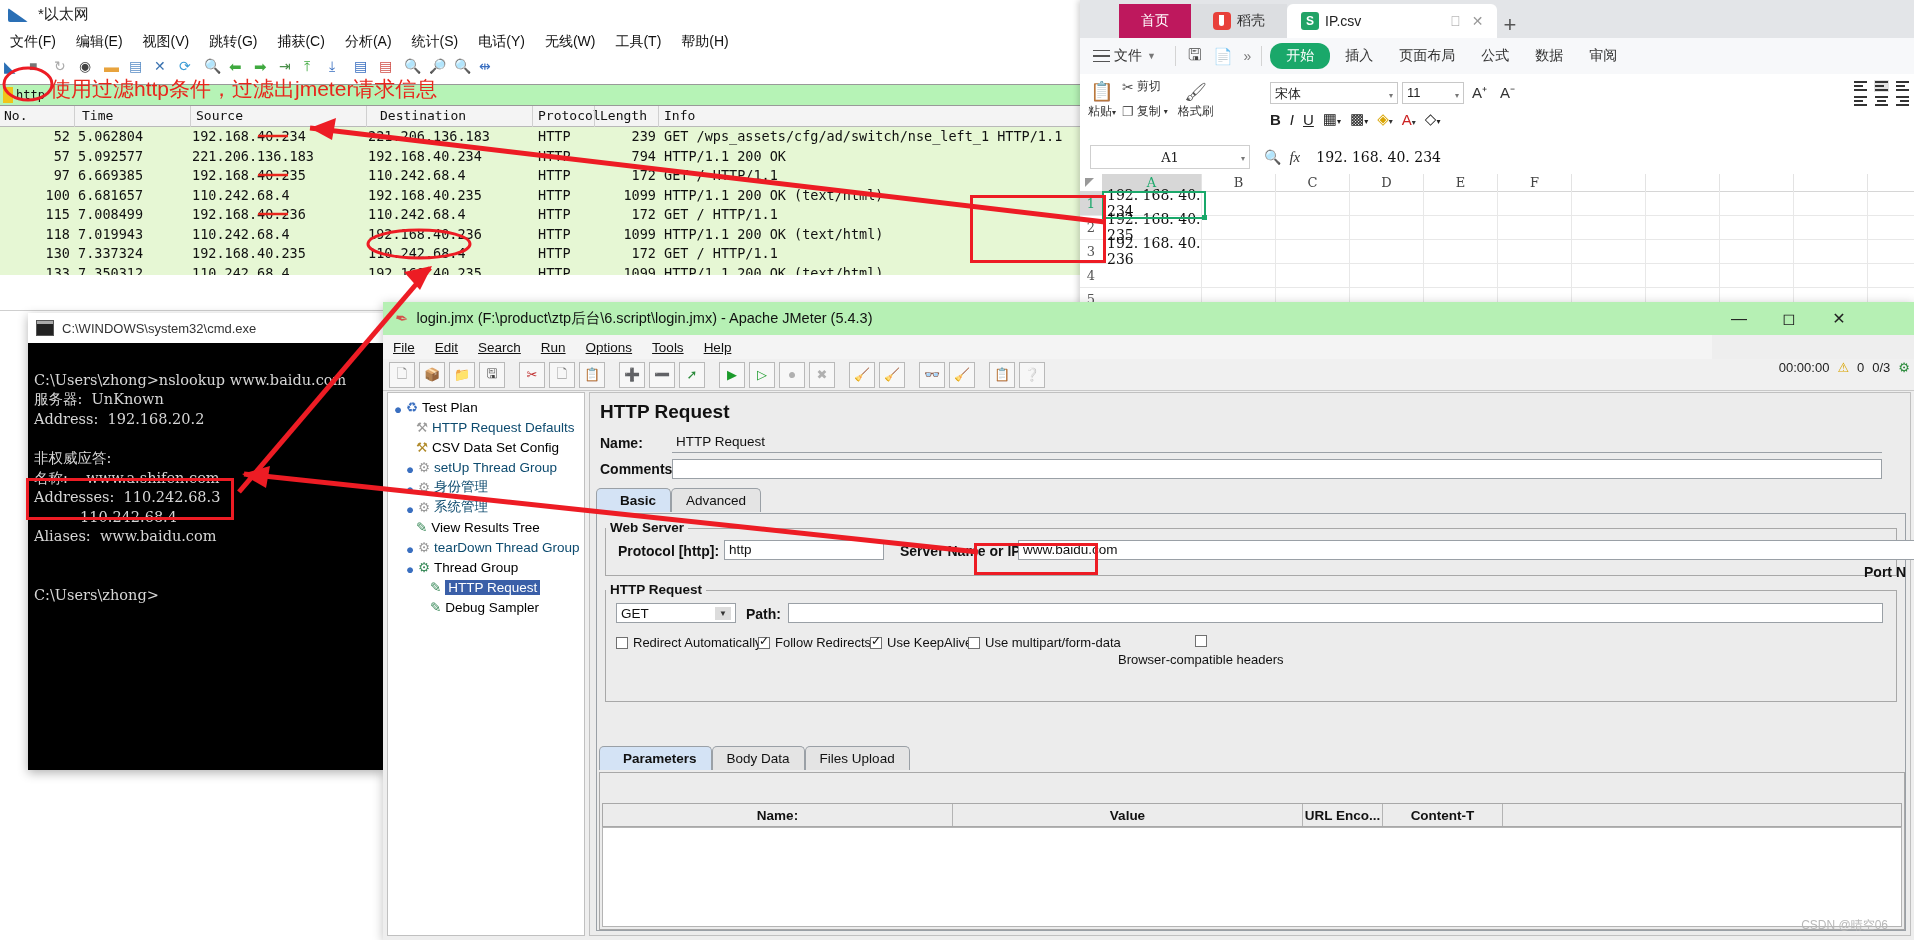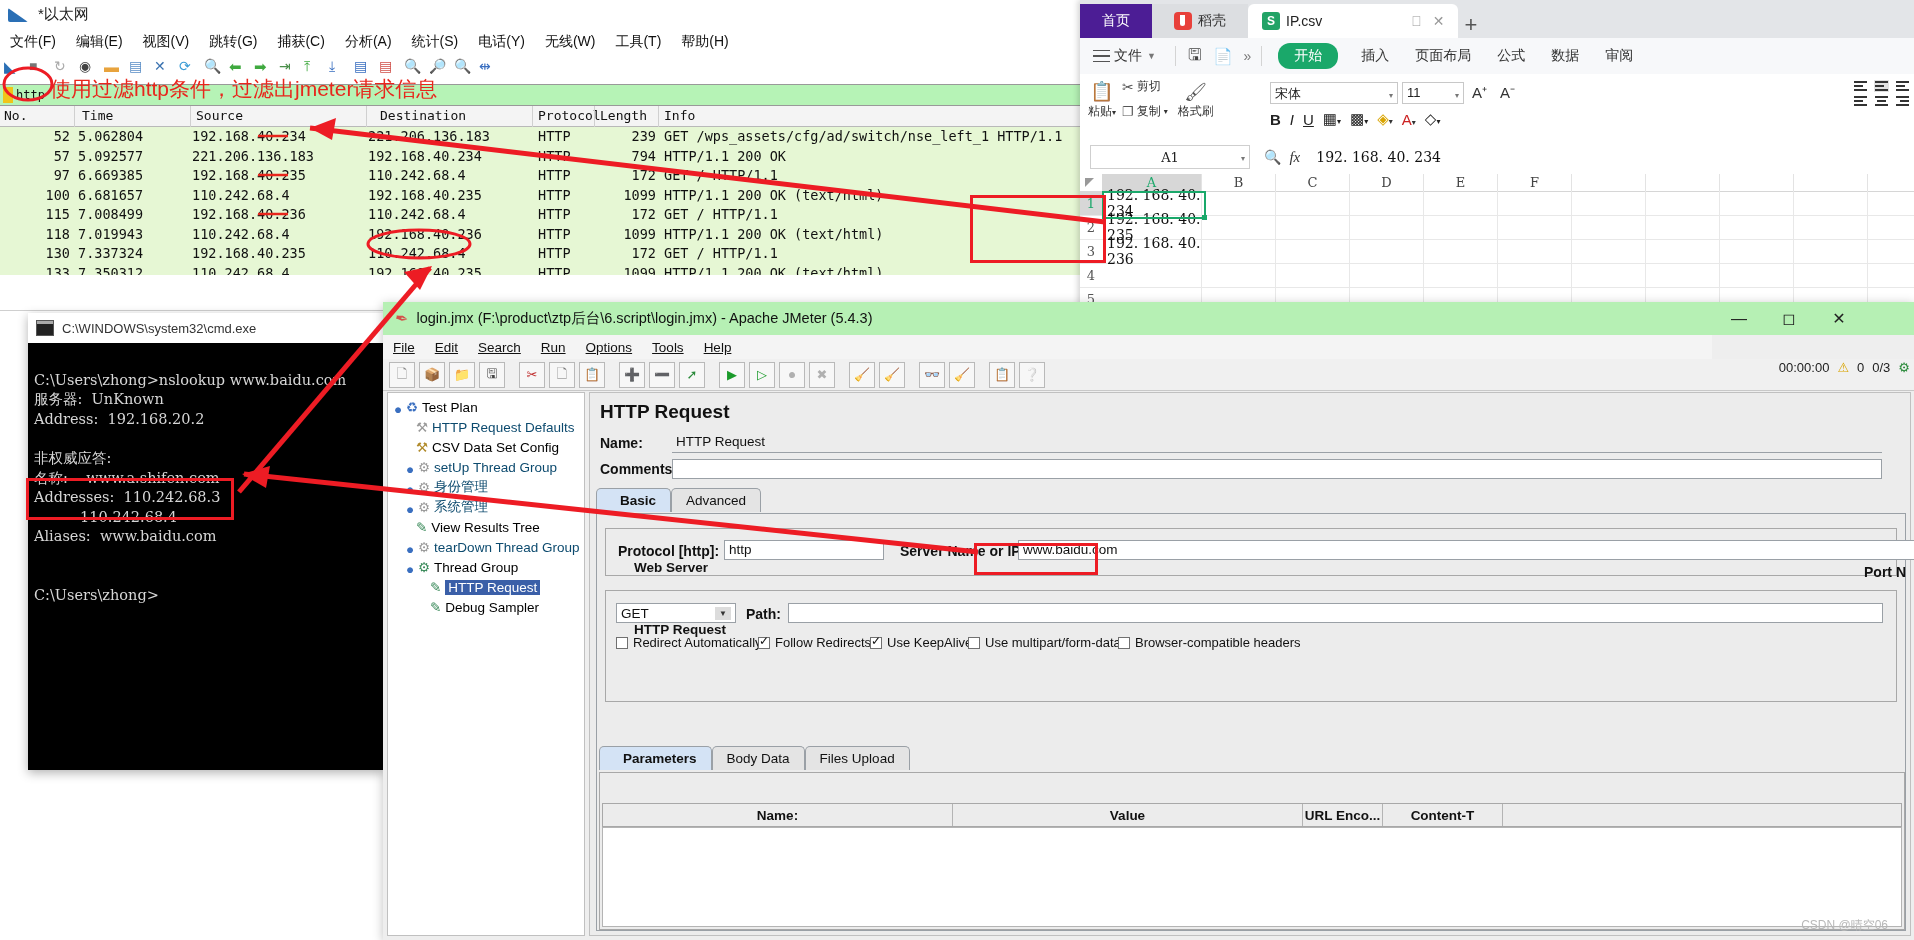--- a/index.html
+++ b/index.html
@@ -36,29 +36,29 @@
   .col-dst{left:368px;}
   .col-proto{left:538px;}
   .col-len{left:600px;width:56px;text-align:right;}
   .col-info{left:664px;}
   .ws-below{position:absolute;left:0;top:275px;width:1914px;height:35px;background:#fff;border-bottom:1px solid #cfcfcf;}
 
   
   #wps{left:1080px;top:0;width:834px;height:310px;background:#f2f3f5;box-shadow:-2px 0 6px rgba(0,0,0,.18);}
   .wps-tabbar{position:absolute;left:0;top:0;width:834px;height:38px;background:#e3e5e8;display:flex;align-items:flex-end;}
   .wps-tab{height:34px;display:flex;align-items:center;padding:0 22px;font-size:14px;color:#333;box-sizing:border-box;}
-  .wps-tab.home{background:#4c1d95;color:#fff;height:34px;}
+  .wps-tab.home{background:#be185d;color:#fff;height:34px;margin-left:39px;}
   .wps-tab.docer{background:#dcdee1;}
   .wps-tab.file{background:#fff;border-radius:6px 6px 0 0;padding:0 14px;color:#222;}
   .docer-ico{width:18px;height:18px;background:#e8403a;border-radius:4px;margin-right:6px;display:inline-block;position:relative;}
   .docer-ico::after{content:"";position:absolute;left:6px;top:3px;width:5px;height:11px;background:#fff;border-radius:0 0 4px 4px;}
   .s-ico{width:18px;height:18px;background:#21a366;border-radius:3px;color:#fff;font-size:12px;font-weight:bold;display:flex;align-items:center;justify-content:center;margin-right:6px;}
   .wps-ribbon-row{position:absolute;left:0;top:38px;width:834px;height:36px;background:#f7f8fa;display:flex;align-items:center;}
   .wps-ribbon-row .itm{font-size:14px;color:#333;padding:0 13px;white-space:nowrap;}
-  .wps-start{background:#1aa86a;color:#fff !important;border-radius:12px;padding:4px 16px !important;font-size:14px;margin:0 10px;}
+  .wps-start{background:#1aa86a;color:#fff !important;border-radius:12px;padding:4px 16px !important;font-size:14px;margin:0 2px;}
   .hamb{width:17px;height:13px;position:relative;margin-right:4px;}
   .hamb i{position:absolute;left:0;width:17px;height:1.8px;background:#555;}
   .hamb i:nth-child(1){top:0}.hamb i:nth-child(2){top:5.5px}.hamb i:nth-child(3){top:11px}
   .wps-format{position:absolute;left:0;top:74px;width:834px;height:66px;background:#fff;border-bottom:1px solid #e3e3e3;}
   .clip-grp{position:absolute;left:8px;top:4px;display:flex;align-items:flex-end;gap:6px;font-size:12px;color:#333;}
   .glyph{display:block;text-align:center;}
   .fontbox{position:absolute;left:190px;top:8px;width:128px;height:22px;border:1px solid #c8c8c8;background:#fff;font-size:13px;color:#222;padding:2px 4px;box-sizing:border-box;}
   .sizebox{position:absolute;left:322px;top:8px;width:62px;height:22px;border:1px solid #c8c8c8;background:#fff;font-size:13px;color:#222;padding:2px 4px;box-sizing:border-box;}
   .caret{position:absolute;right:4px;top:8px;font-size:8px;color:#777;}
   .fmt-row2{position:absolute;left:190px;top:36px;display:flex;align-items:center;gap:9px;font-size:15px;color:#222;}
@@ -116,21 +116,21 @@
   .jm-h1{position:absolute;left:10px;top:8px;font-size:19px;font-weight:bold;color:#111;}
   .frow{position:absolute;display:flex;align-items:center;}
   .flabel{font-size:14px;font-weight:bold;color:#111;}
   .finput{border:1px solid #9aa0a6;background:#fff;height:20px;font-size:13.5px;color:#111;padding:1px 4px;box-sizing:border-box;}
   .finput.flat{border:none;border-bottom:1px solid #9aa0a6;background:transparent;}
   .tabstrip{position:absolute;left:6px;top:95px;display:flex;align-items:flex-end;}
   .jtab{border:1px solid #9aa0a6;border-bottom:none;background:#e4e4e4;padding:4px 14px;font-size:13.5px;color:#111;border-radius:5px 5px 0 0;}
   .jtab.active{background:#d4e3f5;font-weight:bold;padding-left:23px;}
   .panel{position:absolute;left:6px;top:120px;width:1310px;height:418px;border:1px solid #9aa0a6;background:#ececec;box-sizing:border-box;}
   .fieldset{position:absolute;border:1px solid #a8a8a8;}
-  .fs-legend{position:absolute;top:-9px;left:24px;background:#ececec;padding:0 4px;font-size:13.5px;font-weight:bold;color:#111;margin-top:40px;}
+  .fs-legend{position:absolute;top:-9px;left:0;background:#ececec;padding:0 4px;font-size:13.5px;font-weight:bold;color:#111;}
   .cbrow{position:absolute;display:flex;align-items:center;gap:5px;font-size:13px;color:#111;}
   .cb{width:12px;height:12px;border:1px solid #707070;background:#fff;display:inline-block;position:relative;box-sizing:border-box;}
   .cb.on::after{content:"✓";position:absolute;left:0px;top:-4px;font-size:12px;color:#111;}
   .subtabs{position:absolute;left:2px;top:232px;display:flex;align-items:flex-end;}
   .tbl-hdr{position:absolute;left:2px;top:262px;width:1306px;height:24px;background:#ececec;border:1px solid #a8a8a8;box-sizing:border-box;display:flex;align-items:center;}
   .th{font-size:13.5px;font-weight:bold;color:#111;text-align:center;border-right:1px solid #b4b4b4;height:100%;display:flex;align-items:center;justify-content:center;box-sizing:border-box;}
   .sendparams{position:absolute;left:2px;top:236px;width:1306px;text-align:center;font-size:13.5px;font-weight:bold;color:#111;}
 
   
   .annot-text{position:absolute;color:#e8261c;font-size:21px;white-space:nowrap;}
@@ -672,21 +672,21 @@
           <span>Follow Redirects</span>
         </div>
         <div class="cbrow" style="left:264px;top:44px;">
           <span class="cb on"></span>
           <span>Use KeepAlive</span>
         </div>
         <div class="cbrow" style="left:362px;top:44px;">
           <span class="cb"></span>
           <span>Use multipart/form-data</span>
         </div>
-        <div class="cbrow" style="left:512px;top:44px;">
+        <div class="cbrow" style="left:512px;top:44px;flex-direction:column;">
           <span class="cb"></span>
           <span>Browser-compatible headers</span>
         </div>
       </div>
 
       <div class="subtabs">
         <div class="jtab active">Parameters</div>
         <div class="jtab">Body Data</div>
         <div class="jtab">Files Upload</div>
       </div>

